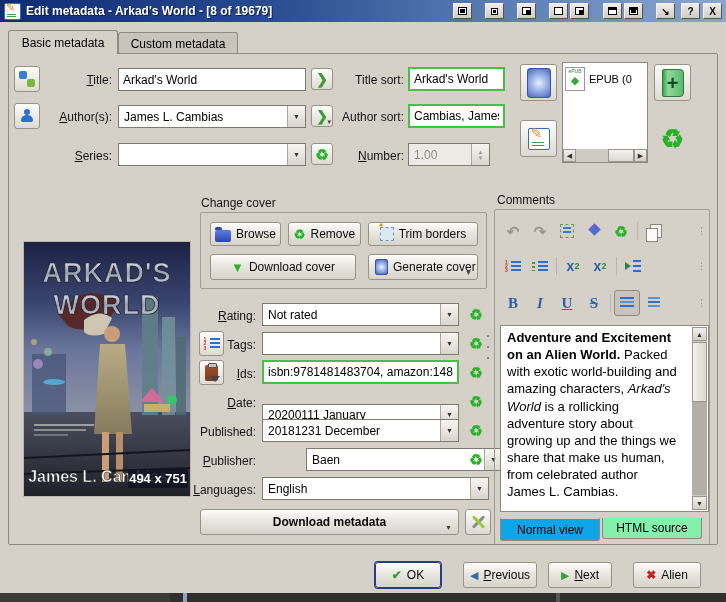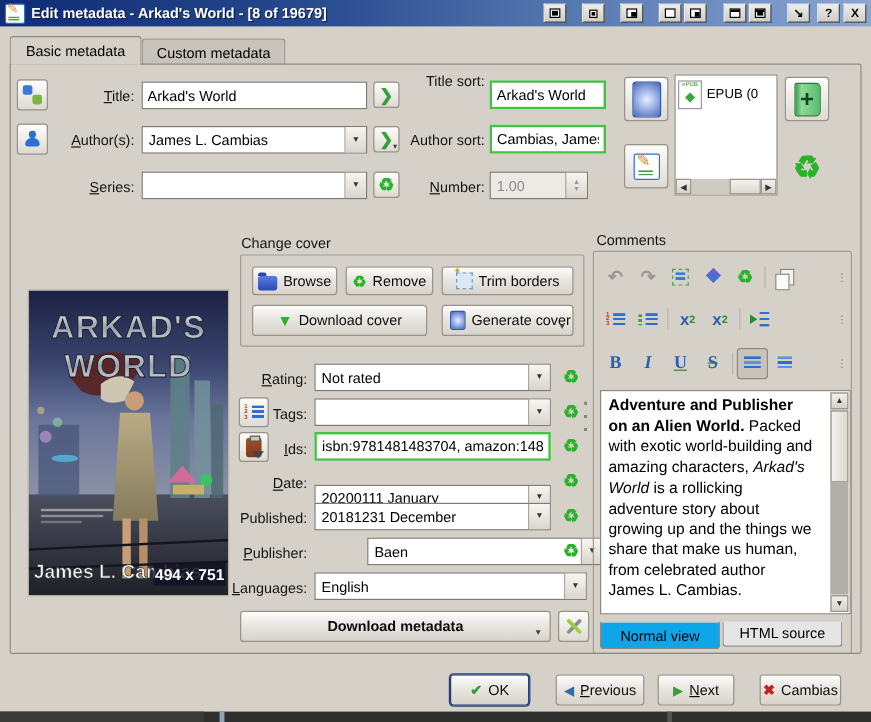--- a/index.html
+++ b/index.html
@@ -50,21 +50,21 @@
   .garrow{color:#3a9e3a;font-size:14px;font-weight:bold;}
   .corner-caret{position:absolute;right:1px;bottom:0;font-size:7px;color:#444;}
   .groupbox{position:absolute;border:1px solid #a19d95;border-radius:2px;box-sizing:border-box;}
   .gtitle{position:absolute;font-size:12px;color:#141414;}
   
   .tab{position:absolute;font-size:12px;display:flex;align-items:center;justify-content:center;box-sizing:border-box;}
   .tab.top-active{background:#d5d1c8;border:1px solid #8e8a82;border-bottom:none;border-radius:3px 3px 0 0;z-index:3;}
   .tab.top-inactive{background:#c8c4bb;border:1px solid #8e8a82;border-bottom:none;border-radius:3px 3px 0 0;z-index:1;}
   .tabpane{position:absolute;left:8px;top:53px;width:710px;height:492px;border:1px solid #8e8a82;border-radius:0 2px 2px 2px;box-sizing:border-box;z-index:2;}
   .tab.bot-active{background:#0ea5e9;border:1px solid #8e8a82;border-top:1px solid #d5d1c8;border-radius:0 0 3px 3px;z-index:3;font-size:12px;}
-  .tab.bot-inactive{background:#e5e5e5;border:1px solid #8e8a82;border-top:none;border-radius:0 0 3px 3px;z-index:1;}
+  .tab.bot-inactive{background:#86efac;border:1px solid #8e8a82;border-top:none;border-radius:0 0 3px 3px;z-index:1;}
   
   .ic-swap{position:relative;width:16px;height:16px;}
   .ic-swap::before{content:"";position:absolute;left:0;top:0;width:8px;height:8px;background:#3a7bd5;border-radius:2px;}
   .ic-swap::after{content:"";position:absolute;right:0;bottom:0;width:8px;height:8px;background:#7cb83e;border-radius:2px;}
   .ic-person{width:14px;height:14px;position:relative;}
   .ic-person::before{content:"";position:absolute;left:4px;top:0;width:6px;height:6px;border-radius:50%;background:#2b6fd0;}
   .ic-person::after{content:"";position:absolute;left:1px;top:6px;width:12px;height:7px;border-radius:6px 6px 2px 2px;background:#2b6fd0;}
   .ic-cover-blue{width:22px;height:28px;border-radius:3px;border:1px solid #3555a8;
     background:radial-gradient(circle at 50% 50%,#e8eeff 0%,#9db4e8 45%,#4a66b8 100%);}
   .ic-cover-blue.mini{width:11px;height:14px;border-radius:2px;}
@@ -175,21 +175,21 @@
   <div class="tabpane"></div>
 
   <div class="tool" style="left:14px;top:66px;width:26px;height:26px;">
       <span class="ic-swap"></span>
     </div>
   <div class="lbl mn" style="left:42px;top:73px;width:70px;">Title:</div>
   <input class="input" style="left: 118px; top: 68px; width: 188px; height: 23px;" value="Arkad's World">
   <div class="tool" style="left:311px;top:68px;">
       <span class="garrow">❯</span>
     </div>
-  <div class="lbl" style="left:338px;top:61px;width:66px;text-align:right;">Title sort:</div>
+  <div class="lbl" style="left:338px;top:73px;width:66px;text-align:right;">Title sort:</div>
   <input class="input green" style="left: 408px; top: 67px; width: 97px; height: 24px;" value="Arkad's World">
 
   <div class="tool" style="left:14px;top:103px;width:26px;height:26px;">
       <span class="ic-person"></span>
     </div>
   <div class="lbl mn" style="left:36px;top:110px;width:76px;">Author(s):</div>
   <div class="combo" style="left:118px;top:105px;width:188px;height:23px;">
     <span class="val">James L. Cambias</span>
     <span class="arrowbox">▼</span>
   </div>
@@ -460,21 +460,21 @@
       </span>
     <span class="tbtn">
         <span class="ic-align center"></span>
       </span>
     <span style="margin-left:auto" class="dots">⋮</span>
   </div>
 
   <div class="comments-text">
     <div class="inner">
       <p style="margin:0 0 10px 0;">
-        <b>Adventure and Publisher on an Alien World.</b><span> Packed with exotic world-building and amazing characters, </span><i>Arkad's World</i><span> is a rollicking adventure story about growing up and the things we share that make us human, from celebrated author James L. Cambias.</span>
+        <b>Adventure and Excitement on an Alien World.</b><span> Packed with exotic world-building and amazing characters, </span><i>Arkad's World</i><span> is a rollicking adventure story about growing up and the things we share that make us human, from celebrated author James L. Cambias.</span>
       </p>
       <p style="margin:0;">Young Arkad is the only one...</p>
     </div>
     <div class="vsb">
       <span class="sb-btn" style="position:absolute;top:0;left:0;right:0;height:14px;">▲</span>
       <span class="thumb"></span>
       <span class="trackdark"></span>
       <span class="sb-btn" style="position:absolute;bottom:0;left:0;right:0;height:14px;">▼</span>
     </div>
   </div>
@@ -489,21 +489,21 @@
   <div class="btn fbtn mn" style="left:463px;top:562px;width:74px;">
     <span style="color:#2d6da8;font-size:11px;">◀</span>
       <span class="mn">Previous</span>
   </div>
   <div class="btn fbtn" style="left:548px;top:562px;width:64px;">
     <span style="color:#3a9e3a;font-size:11px;">▶</span>
       <span class="mn">Next</span>
   </div>
   <div class="btn fbtn" style="left:633px;top:562px;width:68px;">
     <span style="color:#c42222;font-weight:bold;">✖</span>
-      <span>Cambias</span>
+      <span>Alien</span>
   </div>
 
   <div class="strip">
     <span class="seg1"></span>
     <span class="seg2"></span>
     <span class="seg3"></span>
   </div>
 </div>
 
 </body></html>

